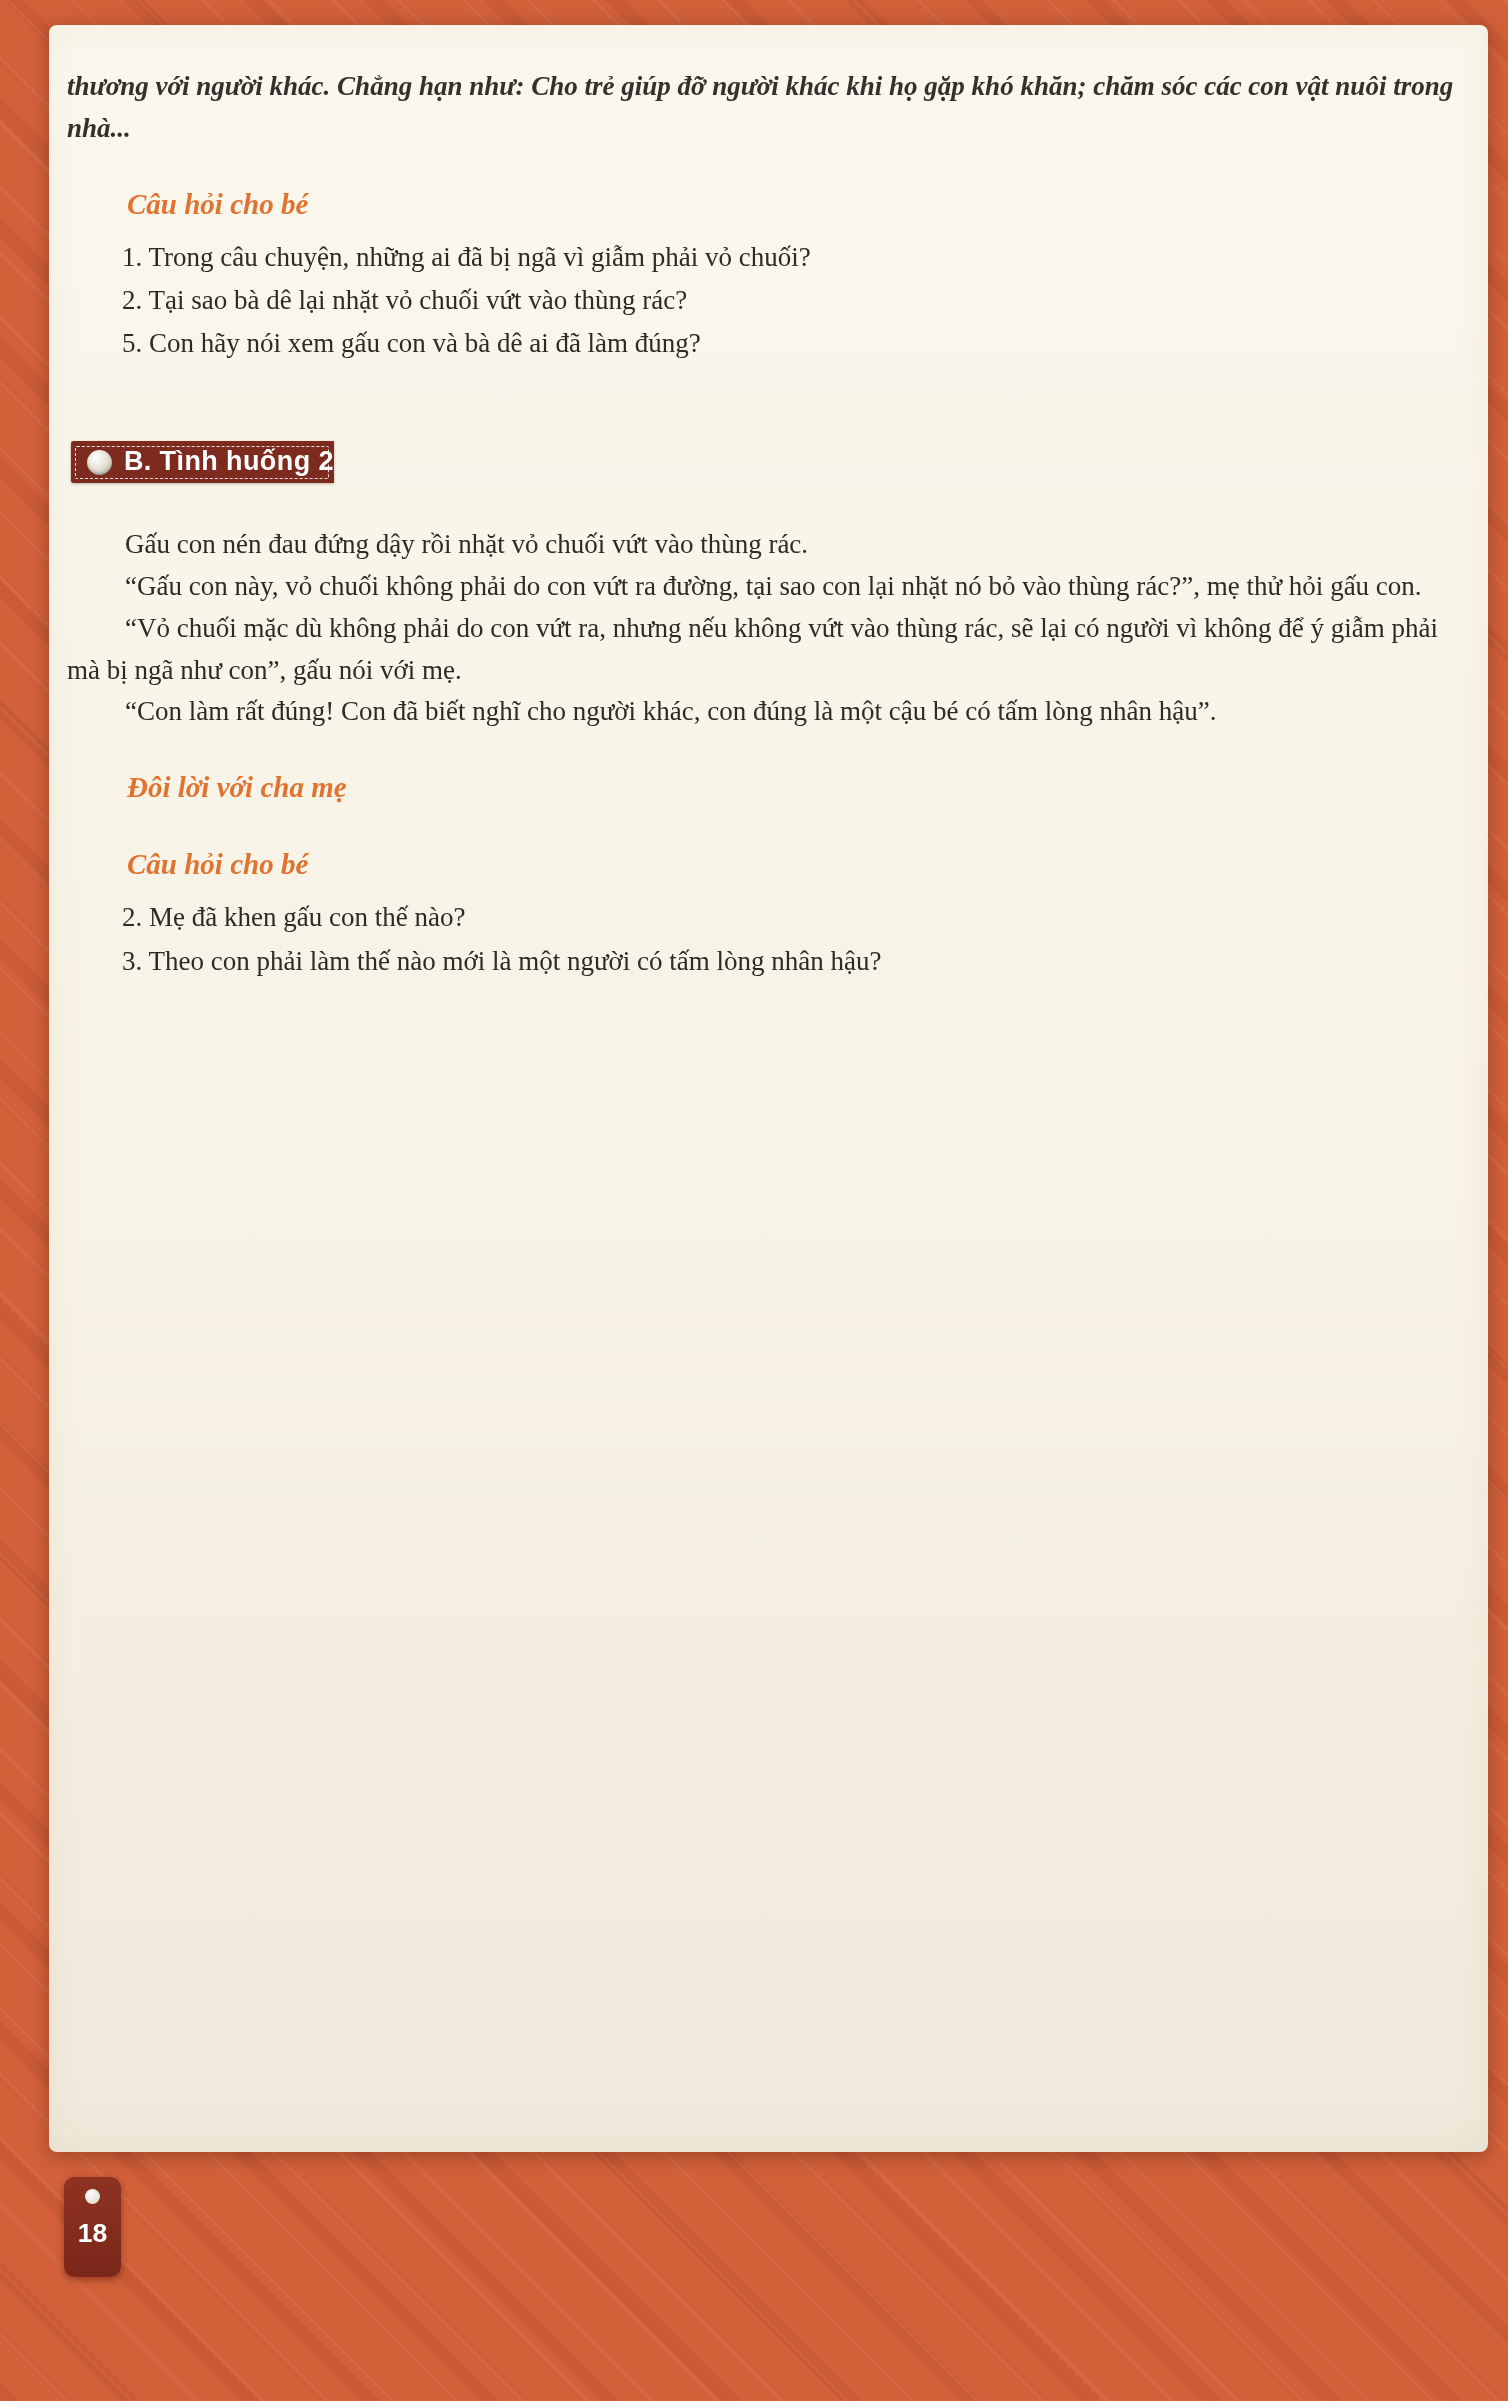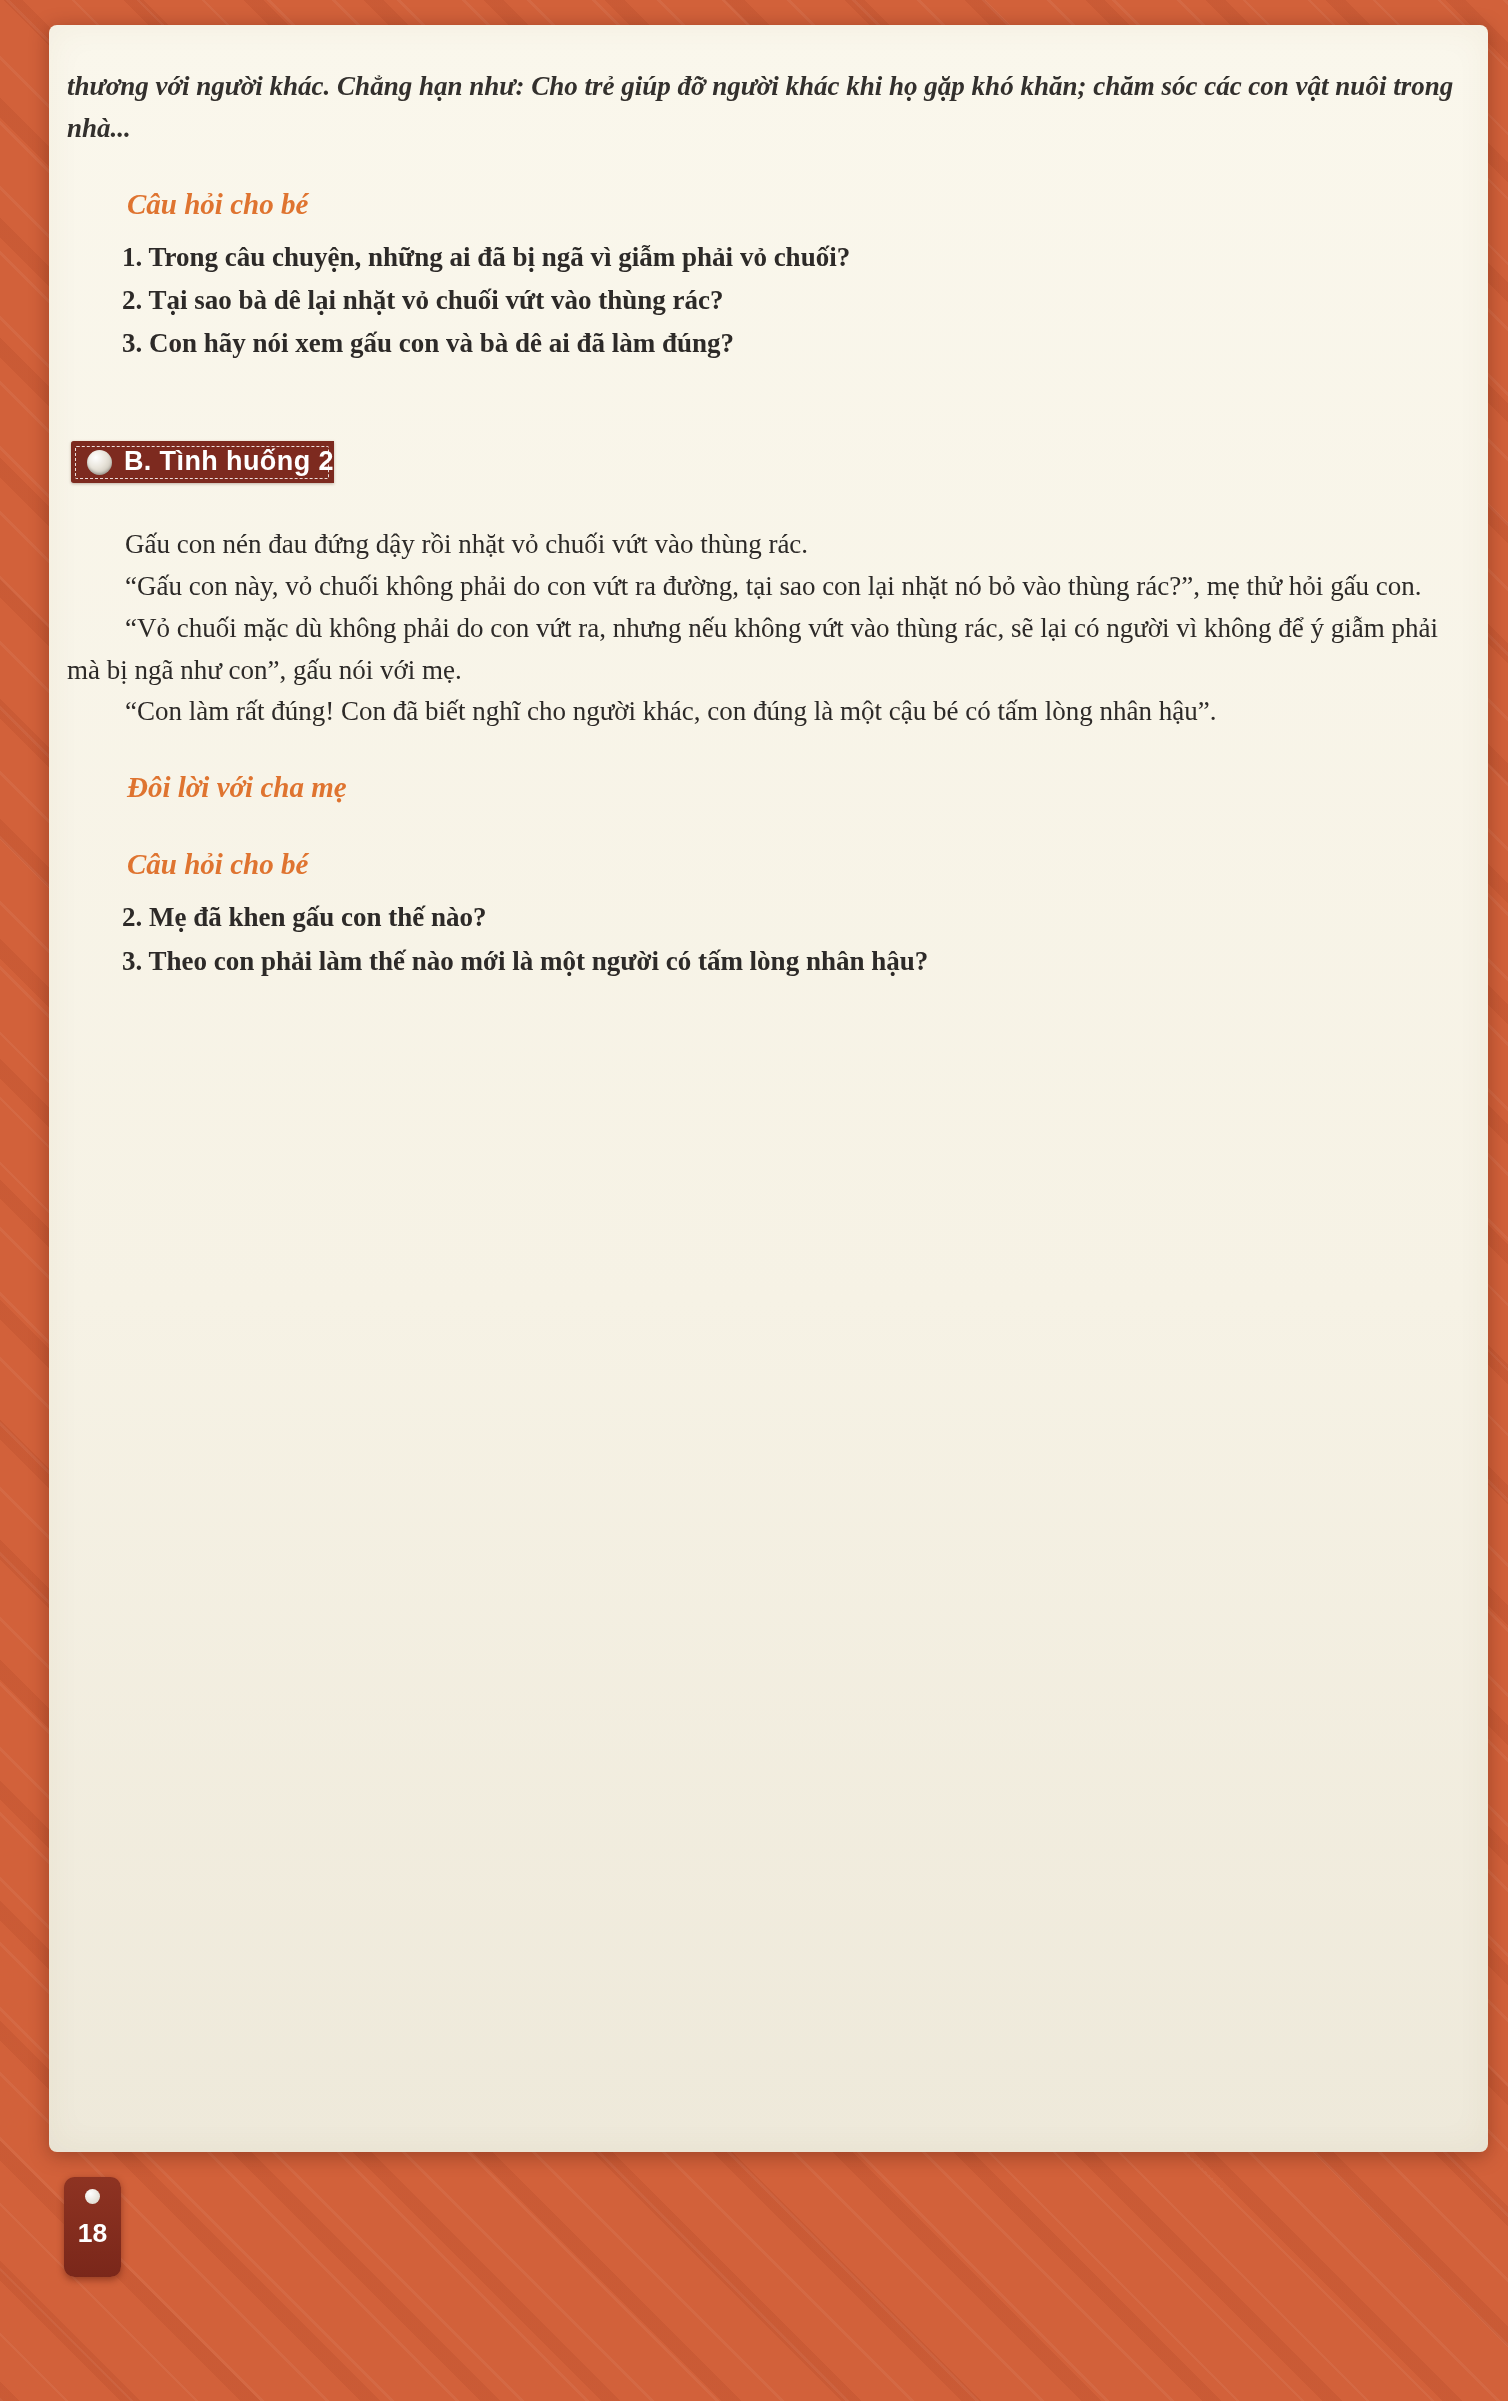--- a/index.html
+++ b/index.html
@@ -28,21 +28,21 @@
     margin:0 0 26.5px 0;
     color:#33302d;
   }
   .section-heading{
     font-style:italic;
     font-weight:bold;
     color:#df7430;
     font-size:29px;
     margin:32px 0 12.4px 60px;
   }
-  .q-list{margin:0 0 8.8px 55px;padding:0;list-style:none;line-height:1.4;font-weight:bold;}
+  .q-list{margin:0 0 8.8px 55px;padding:0;list-style:none;line-height:1.4;}
   .q-list li{margin:5.3px 0;}
   .banner-row{
     display:flex;align-items:flex-end;height:69px;margin:51px 0 41px 3.5px;width:314px;
     filter:drop-shadow(0 1.8px 1.8px rgba(60,15,5,0.3));
   }
   .banner-main{
     position:relative;flex:0 0 261px;
     background:#7d2a1f;
     display:flex;align-items:center;
     border-radius:2.7px 0 0 2.7px;
@@ -96,21 +96,21 @@
 
 <div class="paper">
 
   <p class="intro">thương với người khác. Chẳng hạn như: Cho trẻ giúp đỡ người khác khi họ gặp khó khăn; chăm sóc các con vật nuôi trong nhà...</p>
 
   <div class="section-heading">Câu hỏi cho bé</div>
 
   <ul class="q-list">
     <li>1. Trong câu chuyện, những ai đã bị ngã vì giẫm phải vỏ chuối?</li>
     <li>2. Tại sao bà dê lại nhặt vỏ chuối vứt vào thùng rác?</li>
-    <li>3. Con hãy nói xem gấu con và bà dê ai đã làm đúng?</li>
+    <li>5. Con hãy nói xem gấu con và bà dê ai đã làm đúng?</li>
   </ul>
 
   <div class="banner-row">
     <div class="banner-main">
       <span class="banner-bullet"></span>
       <span class="banner-label">B. Tình huống 2</span>
     </div>
     <div class="banner-tail"></div>
   </div>
 

